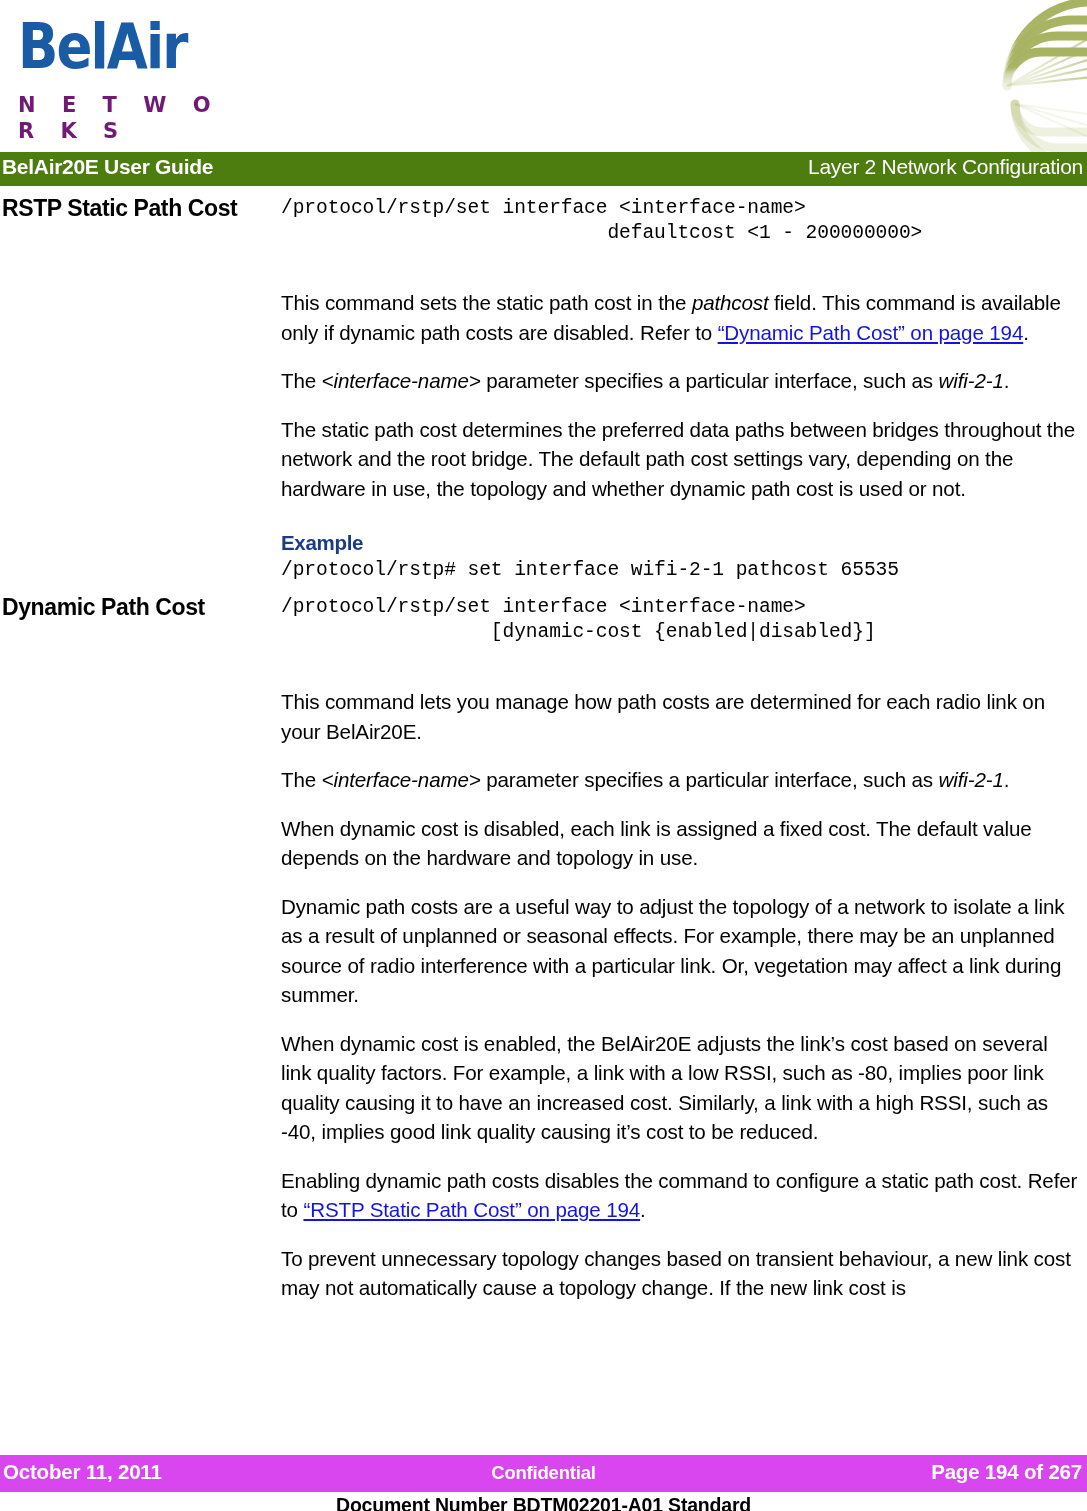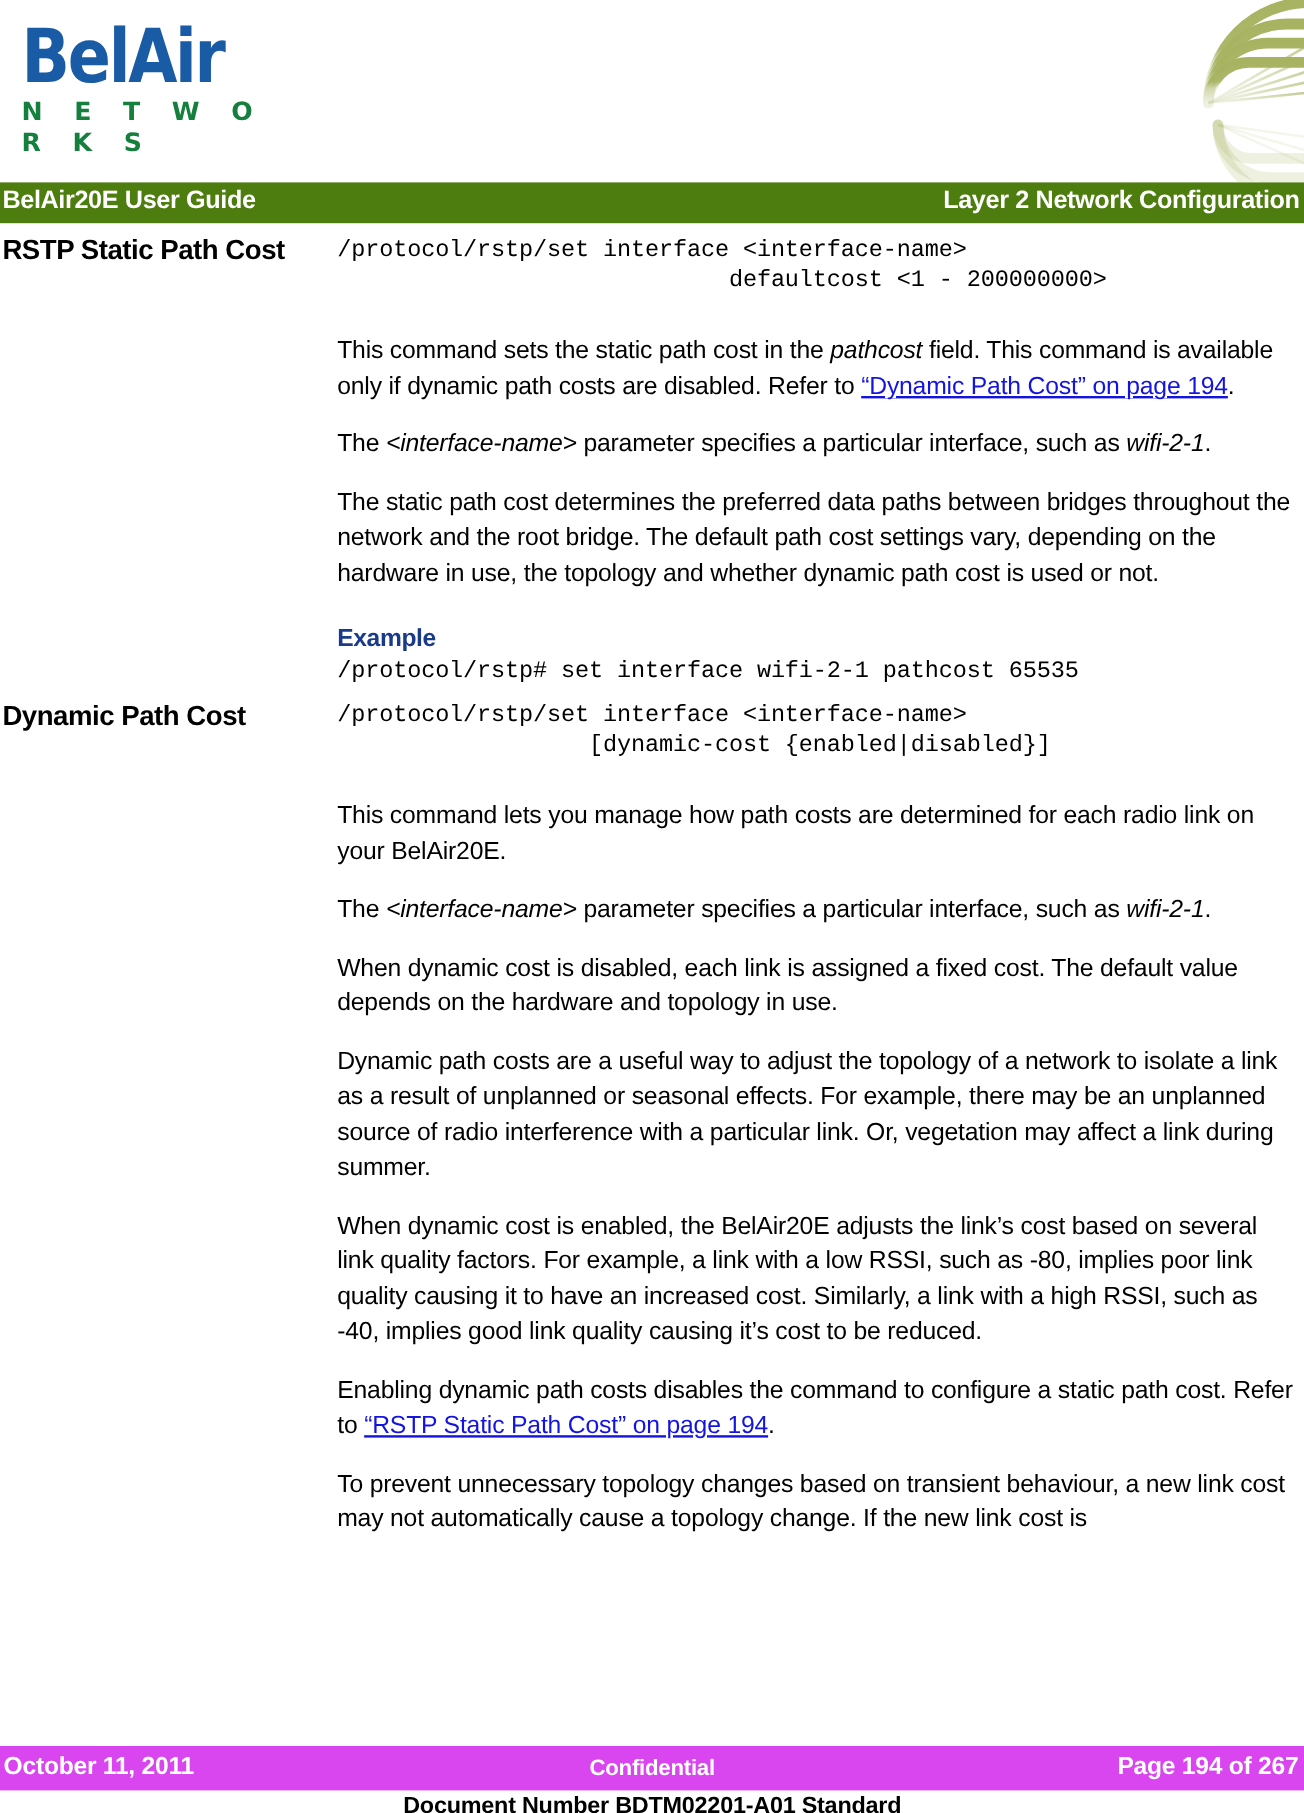--- a/index.html
+++ b/index.html
@@ -41,22 +41,22 @@
     font-stretch: condensed;
     transform: scaleX(0.95);
     transform-origin: left center;
   }
   .logo-networks {
     font-family: "DejaVu Sans", sans-serif;
     font-weight: bold;
     font-size: 21px;
     line-height: 26px;
     letter-spacing: 9.5px;
-    color: #15803d;
-    margin-top: 2px;
+    color: #701a75;
+    margin-top: 14px;
   }
 
   .corner-graphic {
     position: absolute;
     right: 0;
     top: 0;
     width: 150px;
     height: 152px;
     overflow: hidden;
   }
@@ -81,21 +81,21 @@
     font-size: 21px;
     font-weight: bold;
     letter-spacing: -0.3px;
     white-space: nowrap;
   }
   .header-right {
     position: absolute;
     right: 4px;
     top: 3px;
     font-size: 21px;
-    font-weight: bold;
+    font-weight: normal;
     letter-spacing: -0.3px;
     white-space: nowrap;
   }
 
   
   .content {
     position: absolute;
     left: 0;
     top: 196px;
     width: 1087px;
@@ -125,21 +125,21 @@
   .code {
     font-family: "Liberation Mono", "DejaVu Sans Mono", monospace;
     font-size: 19.6px;
     line-height: 25px;
     white-space: pre;
     color: #000000;
     letter-spacing: -0.1px;
   }
 
   p.para {
-    margin: 5px 0 19px 0;
+    margin: 16px 0 19px 0;
     font-size: 20.6px;
     line-height: 29.5px;
     letter-spacing: -0.15px;
     color: #000000;
   }
 
   .italic { font-style: italic; }
 
   a.xref, .xref {
     color: #1414e0;

